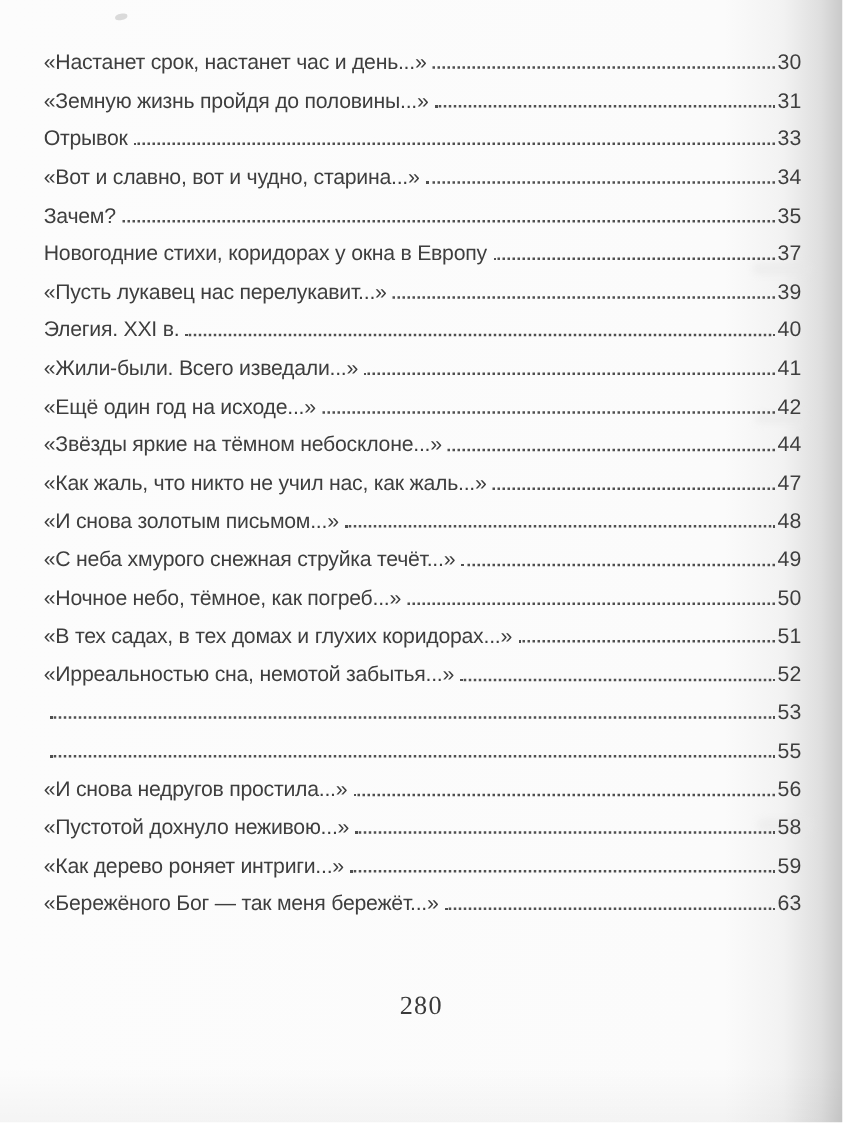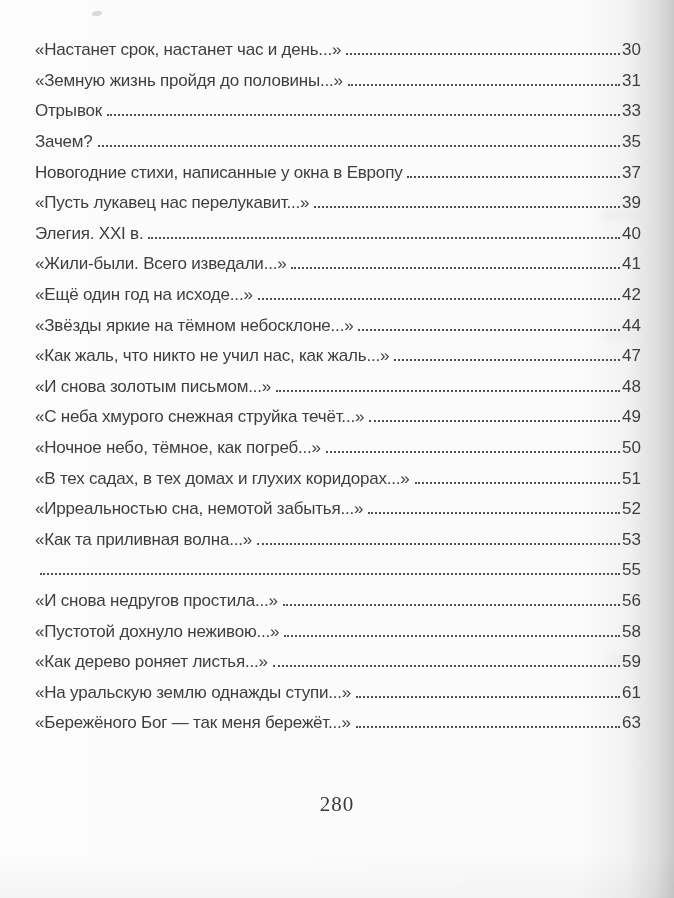--- a/index.html
+++ b/index.html
@@ -110,26 +110,31 @@
     <span class="toc-title">«Земную жизнь пройдя до половины...»</span>
     <span class="dot-leader"></span>
     <span class="toc-page">31</span>
   </div>
       <div class="toc-row">
     <span class="toc-title">Отрывок</span>
     <span class="dot-leader"></span>
     <span class="toc-page">33</span>
   </div>
       <div class="toc-row">
+    <span class="toc-title">«Вот и славно, вот и чудно, старина...»</span>
+    <span class="dot-leader"></span>
+    <span class="toc-page">34</span>
+  </div>
+      <div class="toc-row">
     <span class="toc-title">Зачем?</span>
     <span class="dot-leader"></span>
     <span class="toc-page">35</span>
   </div>
       <div class="toc-row">
-    <span class="toc-title">Новогодние стихи, написанные у окна в Европу</span>
+    <span class="toc-title">Новогодние стихи, коридорах у окна в Европу</span>
     <span class="dot-leader"></span>
     <span class="toc-page">37</span>
   </div>
       <div class="toc-row">
     <span class="toc-title">«Пусть лукавец нас перелукавит...»</span>
     <span class="dot-leader"></span>
     <span class="toc-page">39</span>
   </div>
       <div class="toc-row">
     <span class="toc-title">Элегия. XXI в.</span>
@@ -175,47 +180,41 @@
     <span class="toc-title">«В тех садах, в тех домах и глухих коридорах...»</span>
     <span class="dot-leader"></span>
     <span class="toc-page">51</span>
   </div>
       <div class="toc-row">
     <span class="toc-title">«Ирреальностью сна, немотой забытья...»</span>
     <span class="dot-leader"></span>
     <span class="toc-page">52</span>
   </div>
       <div class="toc-row">
-    <span class="toc-title">«Как та приливная волна...»</span>
     <span class="dot-leader"></span>
     <span class="toc-page">53</span>
   </div>
       <div class="toc-row">
     <span class="dot-leader"></span>
     <span class="toc-page">55</span>
   </div>
       <div class="toc-row">
     <span class="toc-title">«И снова недругов простила...»</span>
     <span class="dot-leader"></span>
     <span class="toc-page">56</span>
   </div>
       <div class="toc-row">
     <span class="toc-title">«Пустотой дохнуло неживою...»</span>
     <span class="dot-leader"></span>
     <span class="toc-page">58</span>
   </div>
       <div class="toc-row">
-    <span class="toc-title">«Как дерево роняет листья...»</span>
+    <span class="toc-title">«Как дерево роняет интриги...»</span>
     <span class="dot-leader"></span>
     <span class="toc-page">59</span>
-  </div>
-      <div class="toc-row">
-    <span class="toc-title">«На уральскую землю однажды ступи...»</span>
-    <span class="dot-leader"></span>
-    <span class="toc-page">61</span>
   </div>
       <div class="toc-row">
     <span class="toc-title">«Бережёного Бог — так меня бережёт...»</span>
     <span class="dot-leader"></span>
     <span class="toc-page">63</span>
   </div>
     </div>
 
   <div class="folio">280</div>
 </div>

